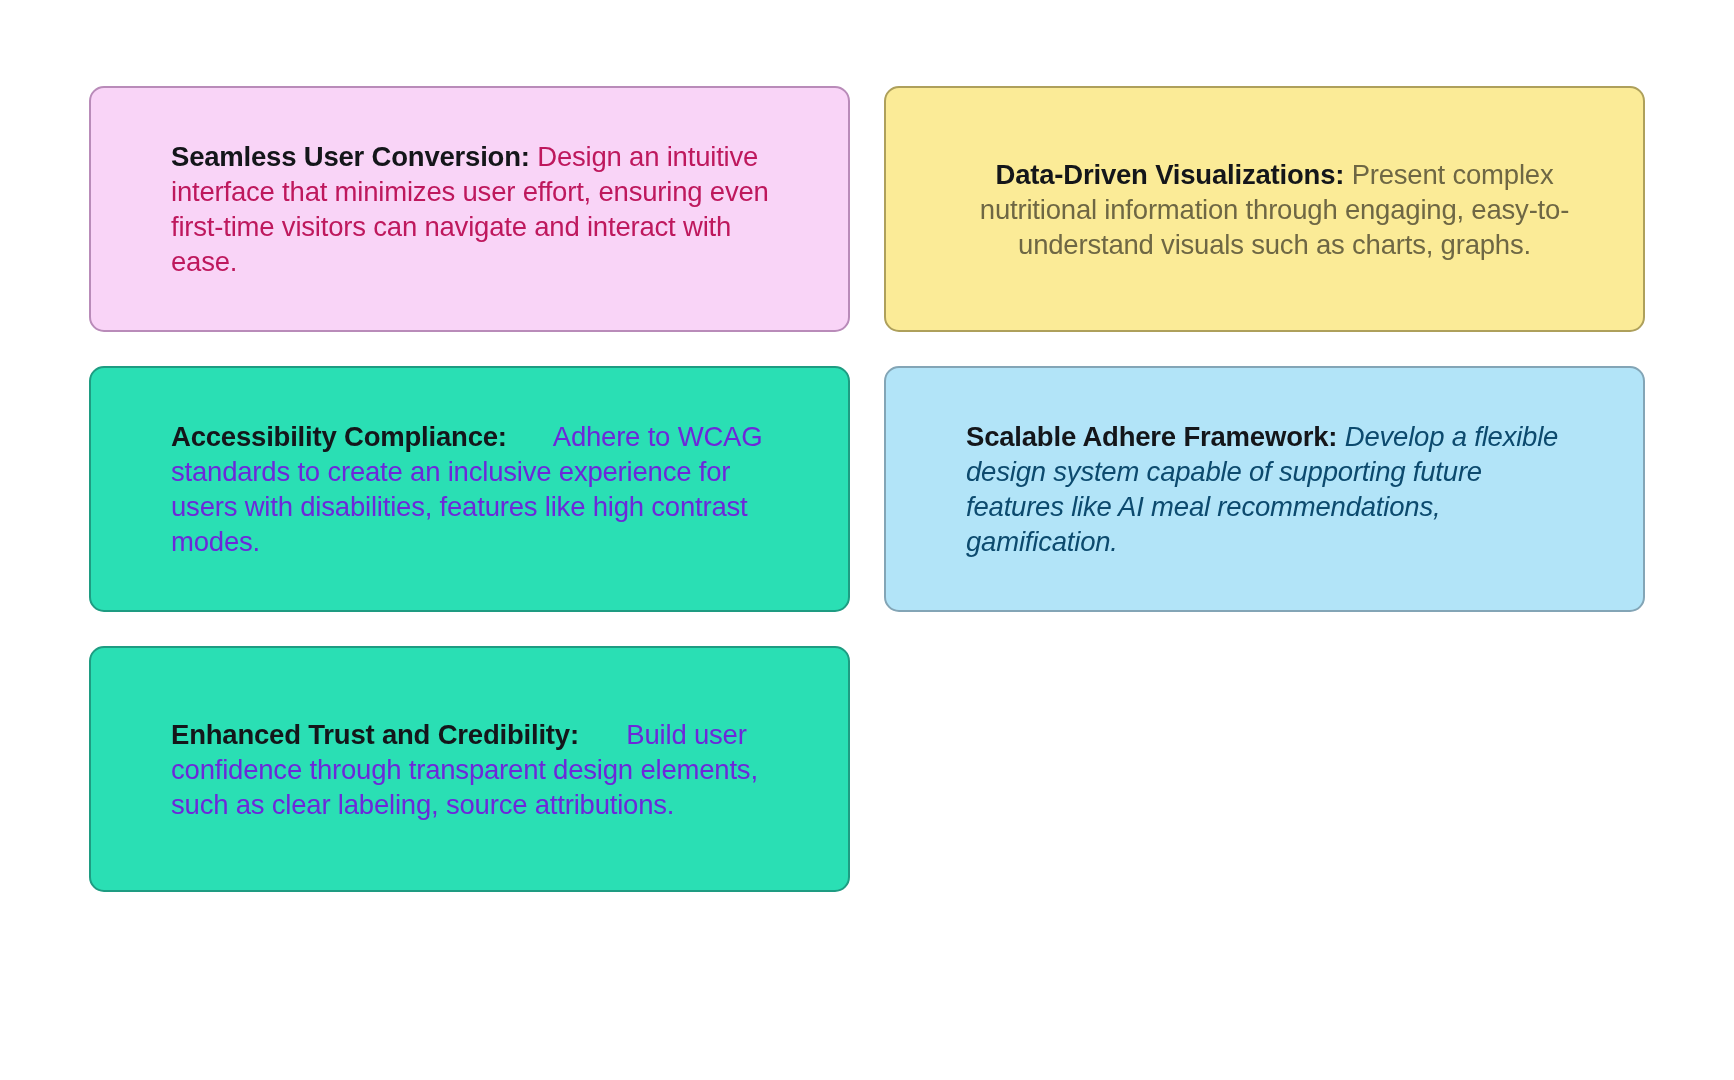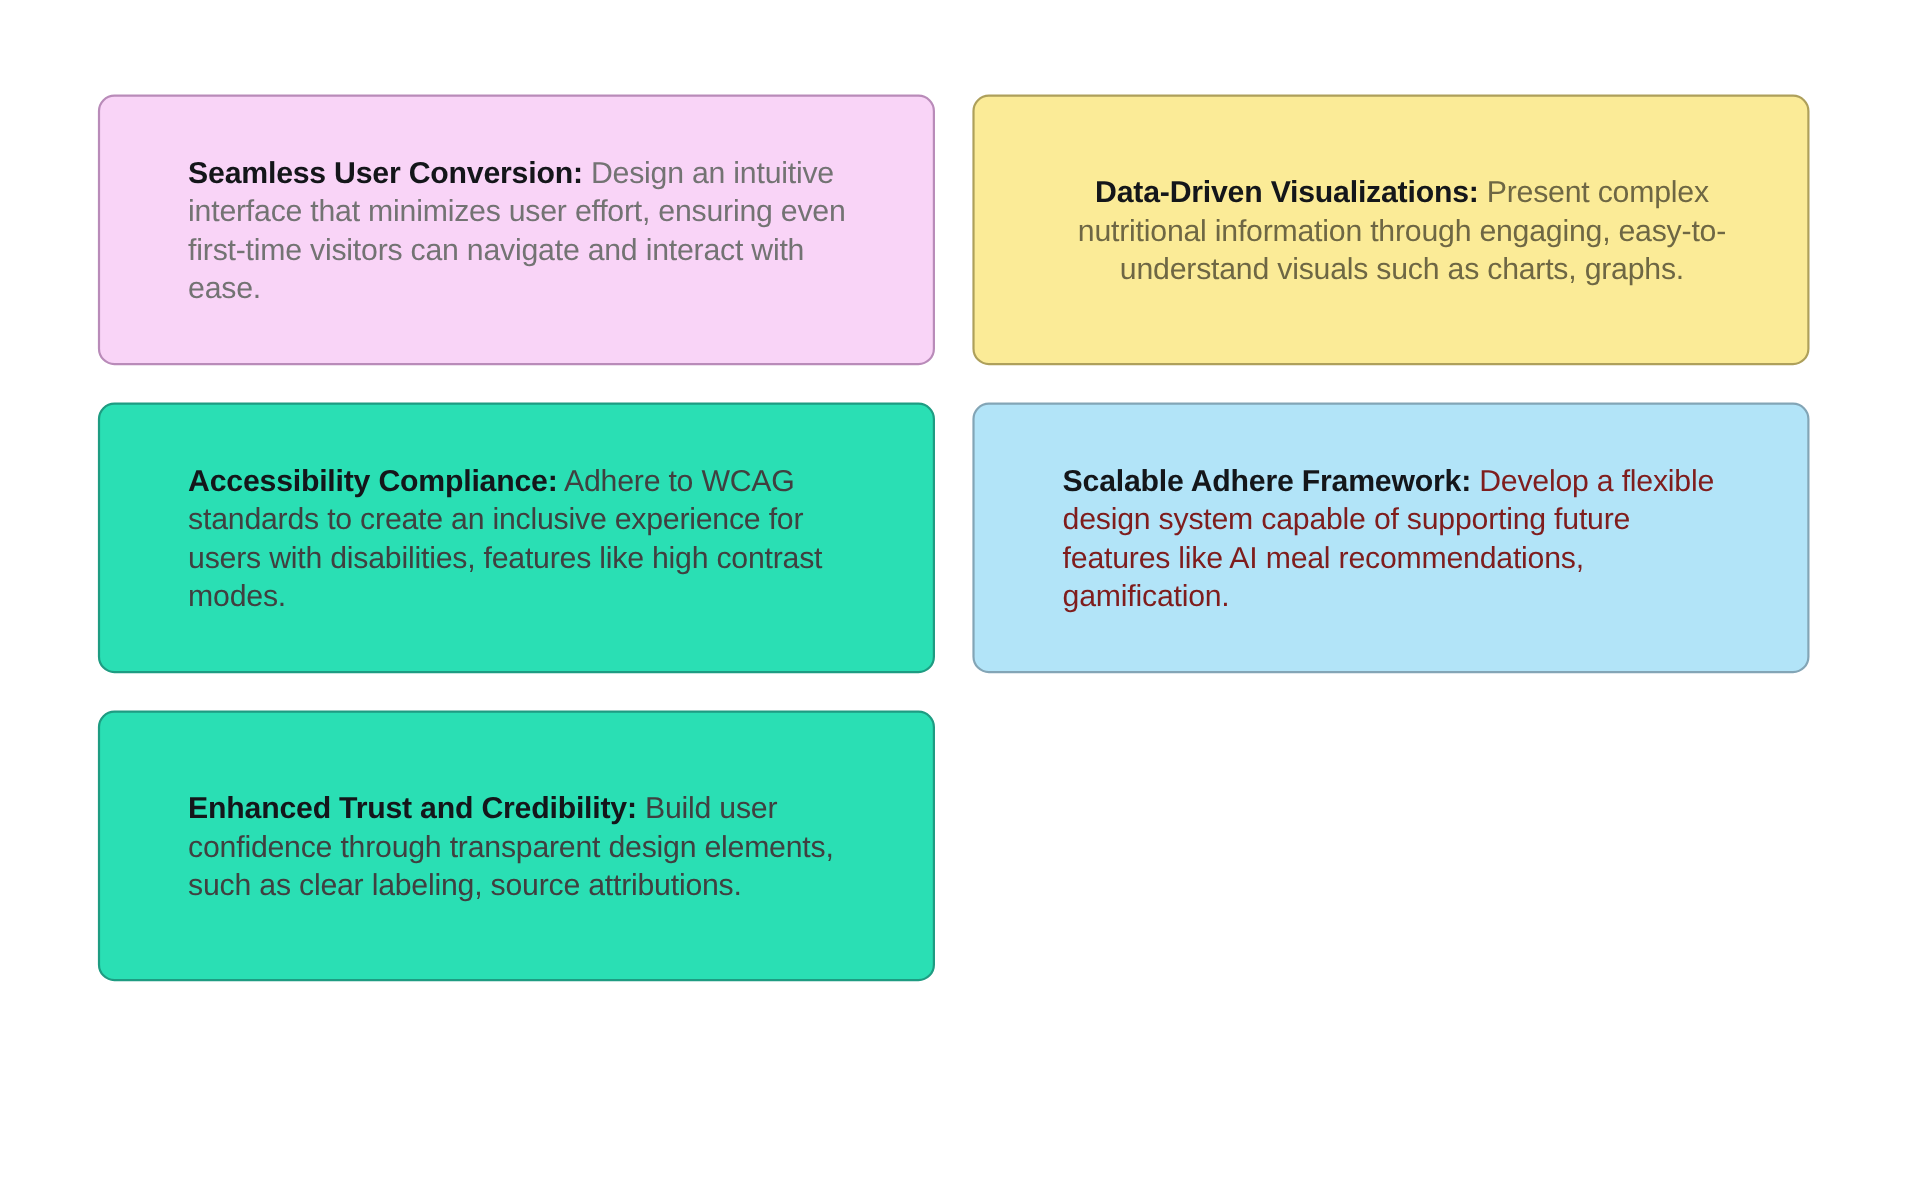--- a/index.html
+++ b/index.html
@@ -57,40 +57,40 @@
 
   .card-body {
     font-weight: normal;
   }
 
   
   .card--pink {
     background: #F9D4F7;
     border-color: #B98BB9;
   }
-  .card--pink .card-body { color: #737373; }
+  .card--pink .card-body { color: #be185d; }
 
   .card--yellow {
     background: #FBEB97;
     border-color: #AEA05B;
     text-align: center;
   }
   .card--yellow .card-body { color: #6E6744; }
 
   .card--green {
     background: #2ADFB4;
     border-color: #1E9C82;
   }
-  .card--green .card-body { color: #404040; }
+  .card--green .card-body { color: #6d28d9; margin-left: 40px; }
 
   .card--blue {
     background: #B2E4F8;
     border-color: #83A5B6;
   }
-  .card--blue .card-body { color: #7f1d1d; }
+  .card--blue .card-body { color: #0c4a6e; font-style: italic; }
 </style>
 </head>
 <body>
 
 <div class="board">
   <div class="grid">
 
     <div class="card card--pink">
       <p class="card-text"><span class="card-heading">Seamless User Conversion:</span><span class="card-body"> Design an intuitive interface that minimizes user effort, ensuring even first-time visitors can navigate and interact with ease.</span></p>
     </div>

